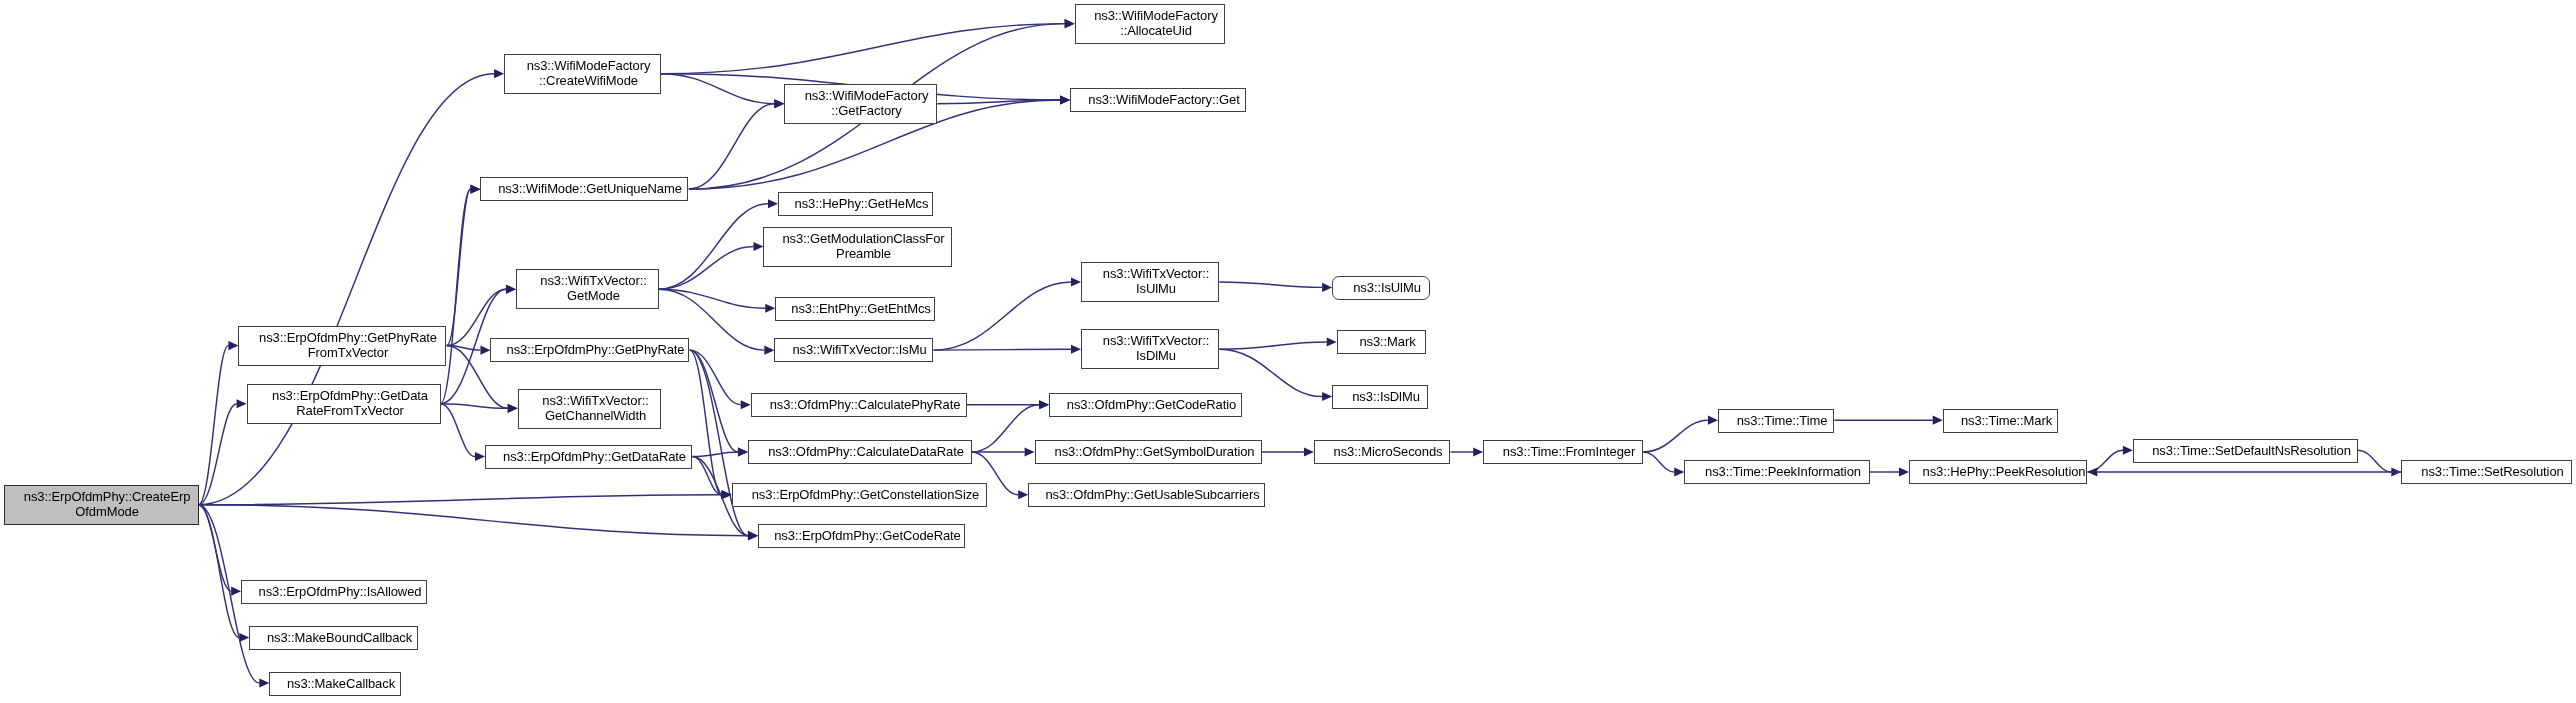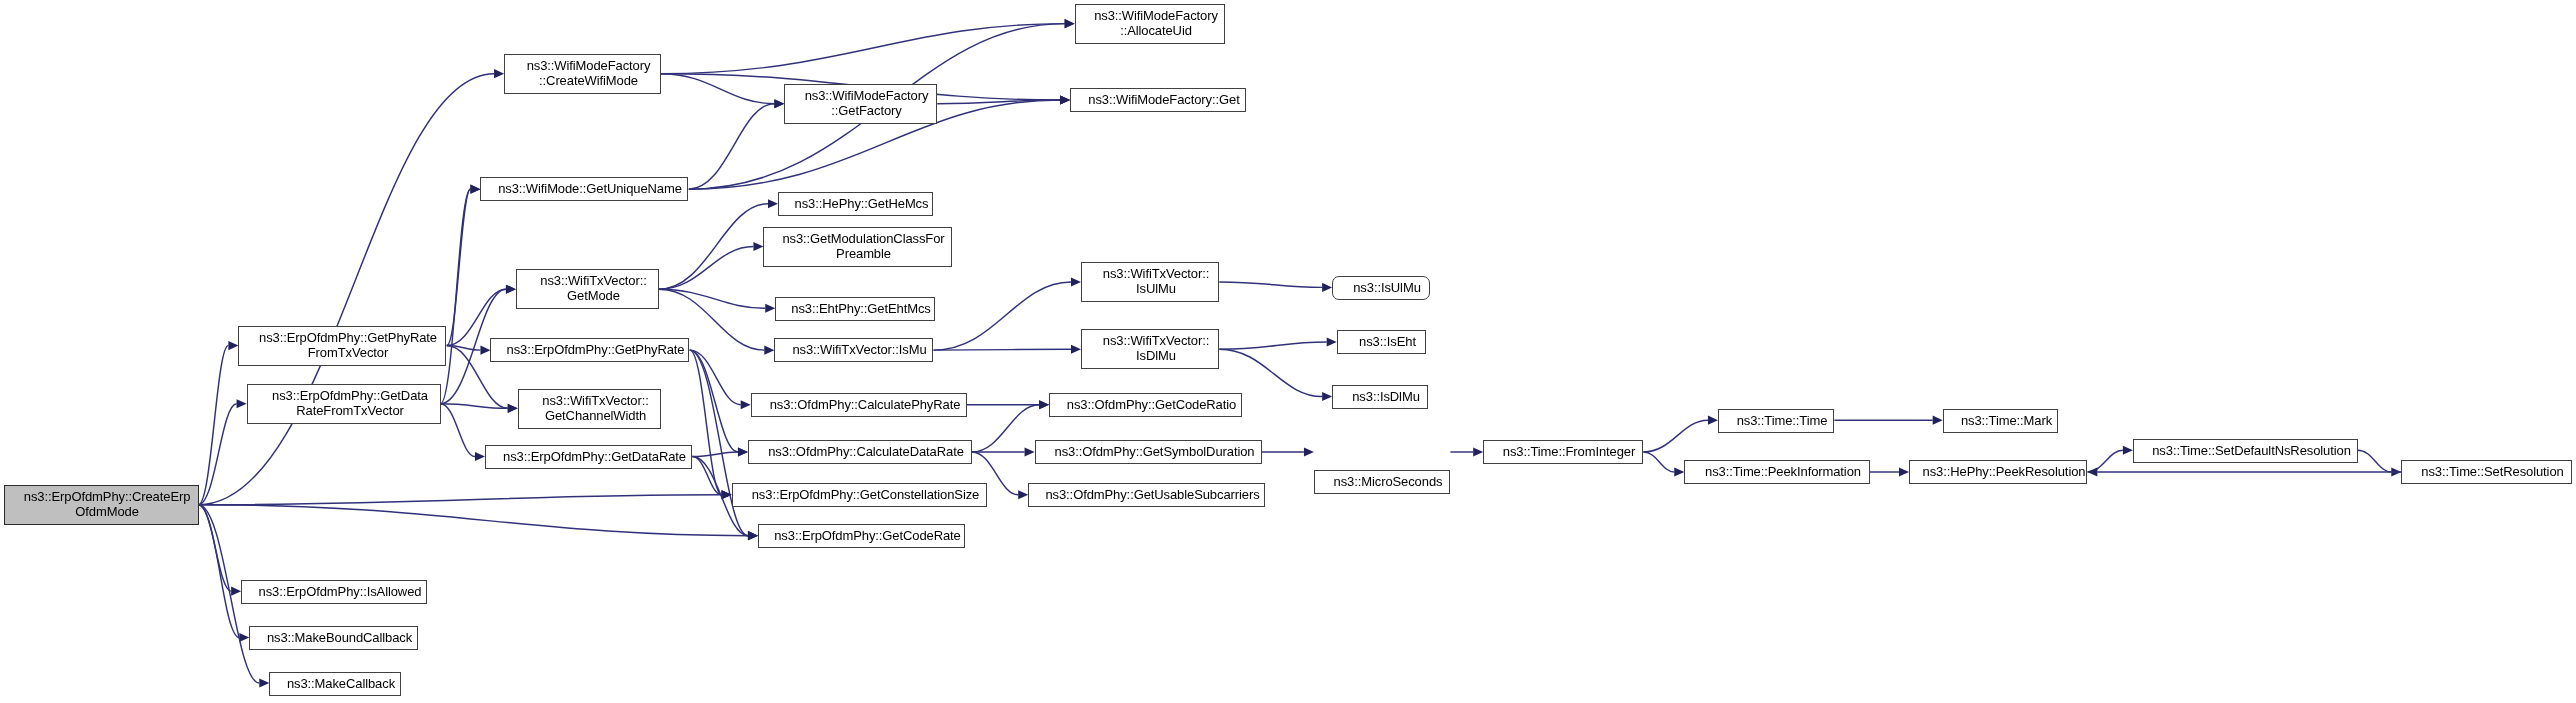--- a/index.html
+++ b/index.html
@@ -177,38 +177,38 @@
 Preamble</div>
       <div class="node" style="left: 775px; top: 297px; width: 160px; height: 24px;">ns3::EhtPhy::GetEhtMcs</div>
       <div class="node" style="left: 516px; top: 269px; width: 143px; height: 40px;">ns3::WifiTxVector::
 GetMode</div>
       <div class="node" style="left: 774px; top: 338px; width: 159px; height: 24px;">ns3::WifiTxVector::IsMu</div>
       <div class="node" style="left: 1081px; top: 262px; width: 138px; height: 40px;">ns3::WifiTxVector::
 IsUlMu</div>
       <div class="node" style="left: 1081px; top: 329px; width: 138px; height: 40px;">ns3::WifiTxVector::
 IsDlMu</div>
       <div class="node" style="left: 1332px; top: 276px; width: 98px; height: 24px; border-radius: 7px;">ns3::IsUlMu</div>
-      <div class="node" style="left: 1337px; top: 330px; width: 89px; height: 24px;">ns3::IsEht</div>
+      <div class="node" style="left: 1337px; top: 330px; width: 89px; height: 24px;">ns3::Mark</div>
       <div class="node" style="left: 1332px; top: 385px; width: 96px; height: 24px;">ns3::IsDlMu</div>
       <div class="node" style="left: 238px; top: 326px; width: 208px; height: 40px;">ns3::ErpOfdmPhy::GetPhyRate
 FromTxVector</div>
       <div class="node" style="left: 247px; top: 384px; width: 194px; height: 40px;">ns3::ErpOfdmPhy::GetData
 RateFromTxVector</div>
       <div class="node" style="left: 490px; top: 338px; width: 199px; height: 24px;">ns3::ErpOfdmPhy::GetPhyRate</div>
       <div class="node" style="left: 518px; top: 389px; width: 143px; height: 40px;">ns3::WifiTxVector::
 GetChannelWidth</div>
       <div class="node" style="left: 485px; top: 445px; width: 207px; height: 24px;">ns3::ErpOfdmPhy::GetDataRate</div>
       <div class="node" style="left: 751px; top: 393px; width: 216px; height: 24px;">ns3::OfdmPhy::CalculatePhyRate</div>
       <div class="node" style="left: 748px; top: 440px; width: 224px; height: 24px;">ns3::OfdmPhy::CalculateDataRate</div>
       <div class="node" style="left: 732px; top: 483px; width: 255px; height: 24px;">ns3::ErpOfdmPhy::GetConstellationSize</div>
       <div class="node" style="left: 758px; top: 524px; width: 207px; height: 24px;">ns3::ErpOfdmPhy::GetCodeRate</div>
       <div class="node" style="left: 1049px; top: 393px; width: 193px; height: 24px;">ns3::OfdmPhy::GetCodeRatio</div>
       <div class="node" style="left: 1035px; top: 440px; width: 227px; height: 24px;">ns3::OfdmPhy::GetSymbolDuration</div>
       <div class="node" style="left: 1028px; top: 483px; width: 237px; height: 24px;">ns3::OfdmPhy::GetUsableSubcarriers</div>
-      <div class="node" style="left: 1314px; top: 440px; width: 136px; height: 24px; margin-top: 30px;">ns3::MicroSeconds</div>
+      <div class="node" style="left: 1314px; top: 440px; width: 136px; height: 24px;">ns3::MicroSeconds</div>
       <div class="node" style="left: 1483px; top: 440px; width: 160px; height: 24px;">ns3::Time::FromInteger</div>
       <div class="node" style="left: 1718px; top: 409px; width: 116px; height: 24px;">ns3::Time::Time</div>
       <div class="node" style="left: 1684px; top: 460px; width: 186px; height: 24px;">ns3::Time::PeekInformation</div>
       <div class="node" style="left: 1943px; top: 409px; width: 115px; height: 24px; text-align: center;">ns3::Time::Mark</div>
       <div class="node" style="left: 1909px; top: 460px; width: 178px; height: 24px;">ns3::HePhy::PeekResolution</div>
       <div class="node" style="left: 2133px; top: 439px; width: 225px; height: 24px;">ns3::Time::SetDefaultNsResolution</div>
       <div class="node" style="left: 2401px; top: 460px; width: 171px; height: 24px;">ns3::Time::SetResolution</div>
       <div class="node" style="left: 241px; top: 580px; width: 186px; height: 24px;">ns3::ErpOfdmPhy::IsAllowed</div>
       <div class="node" style="left: 249px; top: 626px; width: 169px; height: 24px;">ns3::MakeBoundCallback</div>
       <div class="node" style="left: 269px; top: 672px; width: 132px; height: 24px;">ns3::MakeCallback</div>

